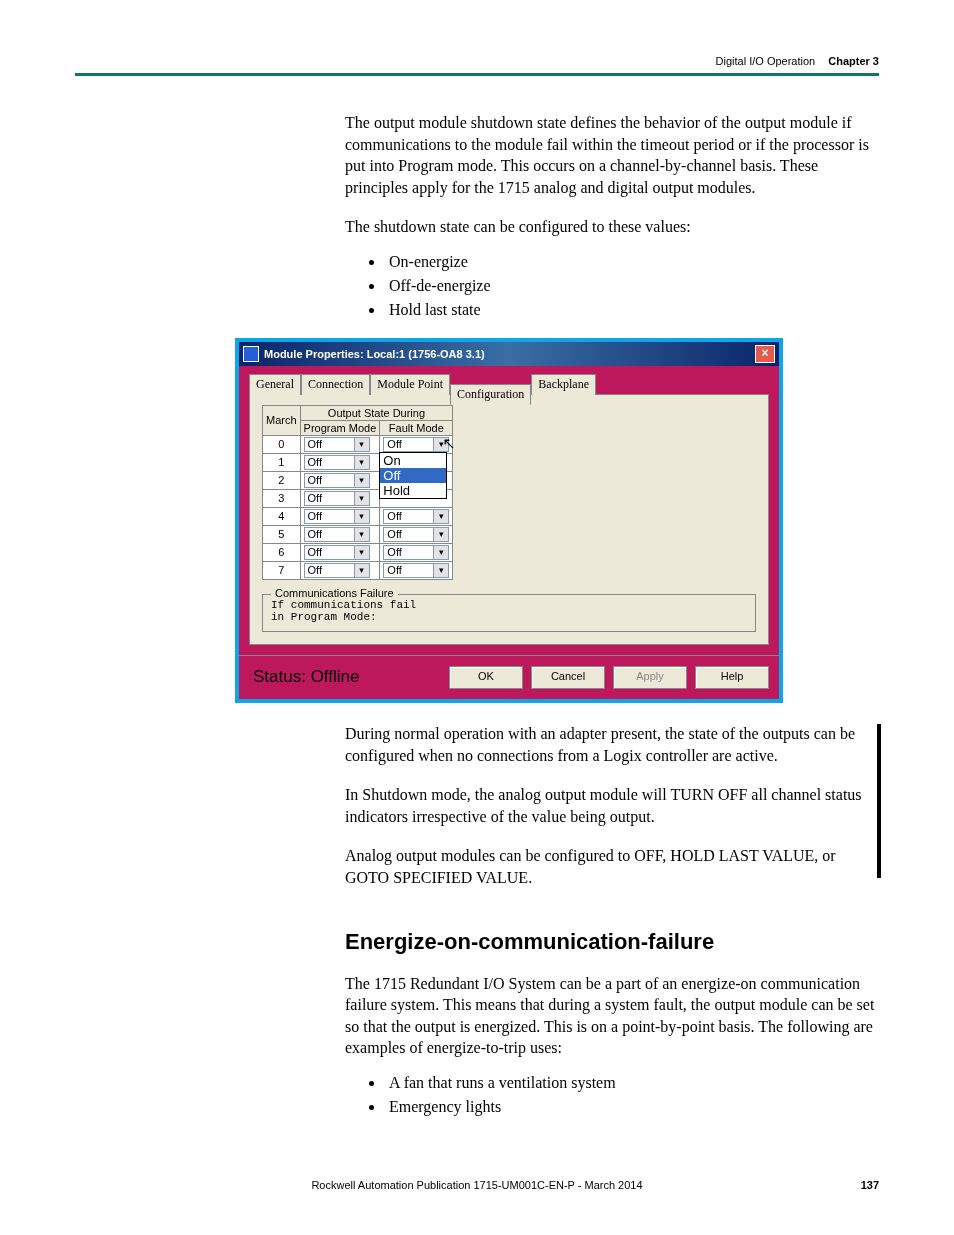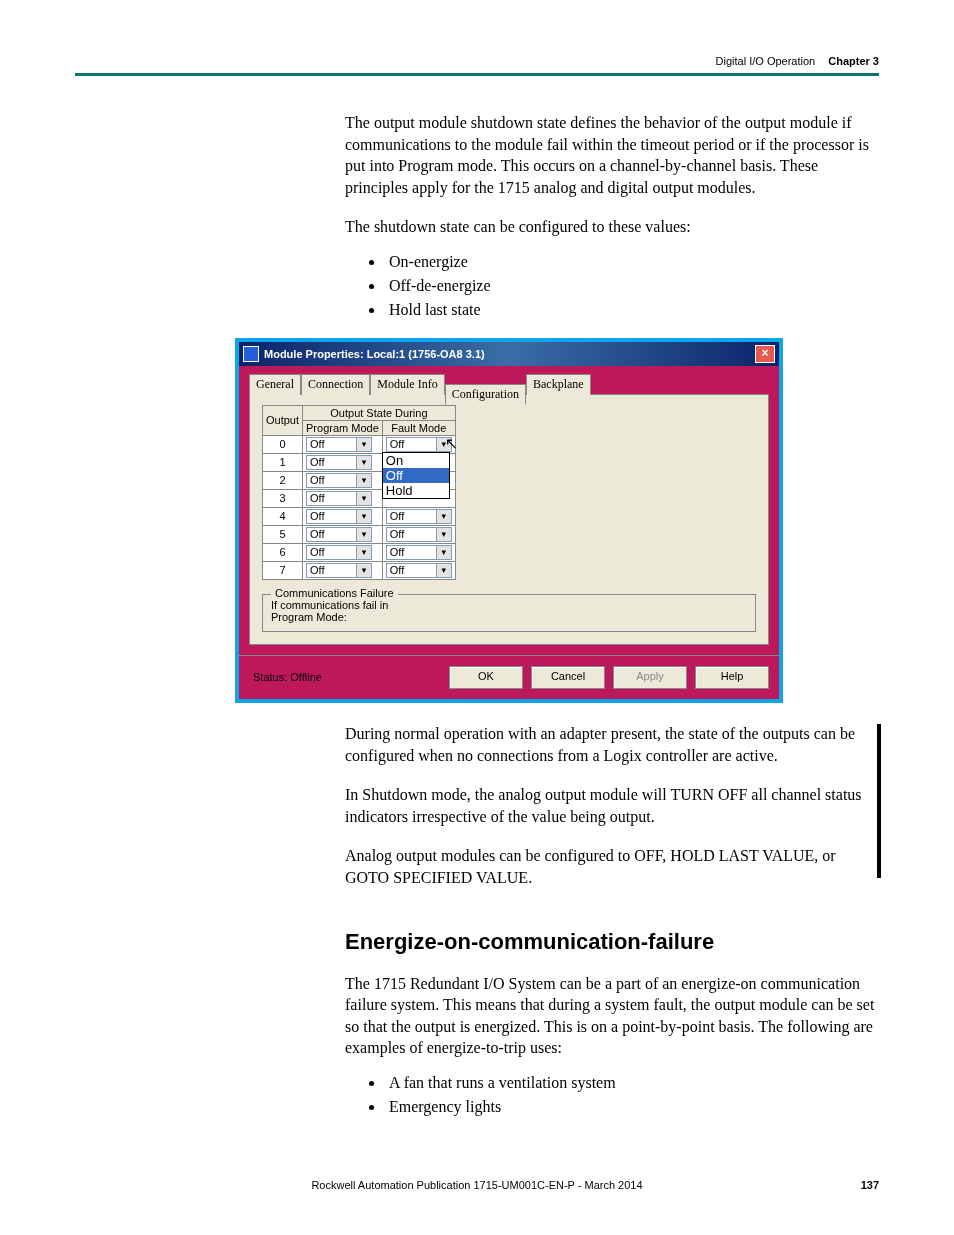--- a/index.html
+++ b/index.html
@@ -139,31 +139,31 @@
     margin-top: 14px;
     padding: 4px 8px 8px 8px;
     position: relative;
     display:flex;
     gap: 40px;
     flex-direction: column;
   }
   .comm-group .legend {
     position:absolute; top:-8px; left:8px; background:#ece9d8; padding:0 4px;
   }
-  .comm-left { width: 150px; }
+  .comm-left { width: 150px; font-family: Liberation Mono, monospace; }
   .radio-row { display:flex; align-items:center; gap:4px; margin:2px 0;}
   .radio { width:11px; height:11px; border:1px solid #333; border-radius:50%; display:inline-flex; align-items:center; justify-content:center; background:#fff;}
   .radio.on::after { content:""; width:5px; height:5px; background:#000; border-radius:50%; display:block;}
 
   .button-row {
     display:flex; justify-content:flex-end; align-items:center;
     padding: 10px 10px 10px 10px; gap: 8px;
     border-top: 1px solid #888;
   }
-  .button-row .status { margin-right:auto; font-size:11px; padding-left:4px;}
+  .button-row .status { margin-right:auto; font-size:17px; padding-left:4px;}
   .win-btn {
     min-width: 72px; height: 21px; font-size:11px; background:#ece9d8;
     border:1px solid #888; text-align:center; line-height:19px;
     box-shadow: inset 1px 1px 0 #fff;
   }
   .win-btn.disabled { color:#888; }
 
   .side-mark {
     position:absolute;
     right: 73px;
@@ -210,29 +210,29 @@
         <span>Module Properties: Local:1 (1756-OA8 3.1)</span>
       </span>
       <span class="close-btn">
         <span>×</span>
       </span>
     </div>
     <div class="dialog-body">
       <div class="tabs">
         <div class="tab">General</div>
         <div class="tab">Connection</div>
-        <div class="tab">Module Info</div>
+        <div class="tab">Module Point</div>
         <div class="tab active">Configuration</div>
         <div class="tab">Backplane</div>
       </div>
       <div class="tab-panel" style="position:relative;">
         <table class="points">
           <tbody>
               <tr>
-            <th rowspan="2">Output</th>
+            <th rowspan="2">March</th>
             <th colspan="2">Output State During</th>
           </tr>
           <tr>
             <th>Program Mode</th>
             <th>Fault Mode</th>
           </tr>
           <tr>
             <td>0</td>
             <td>
                   <div class="combo">

